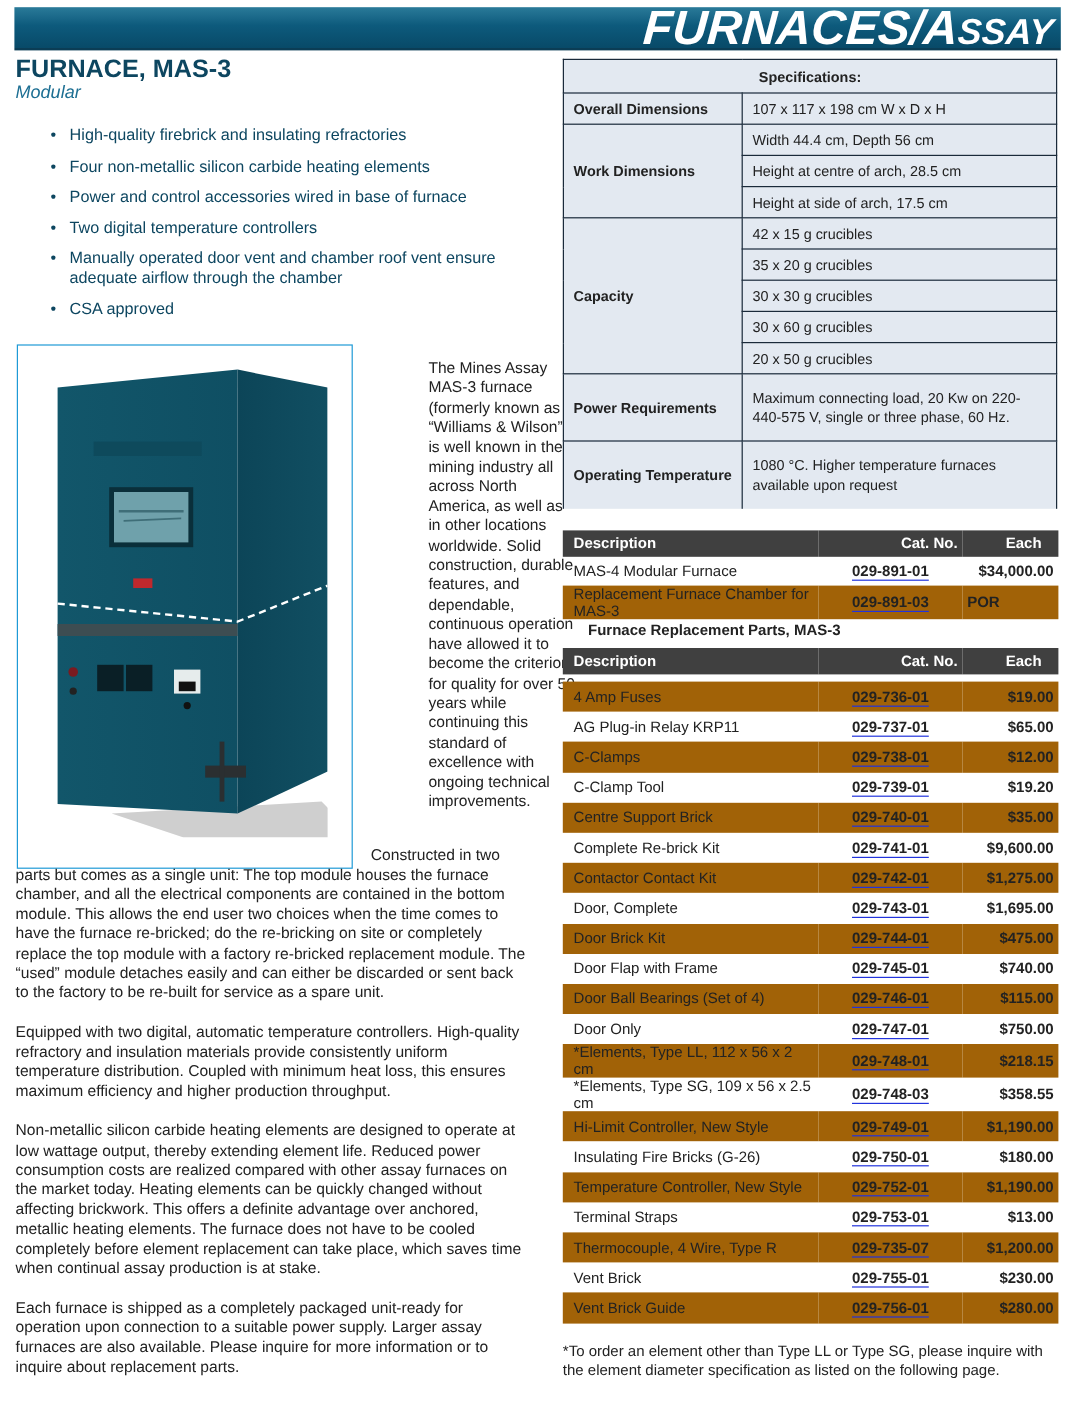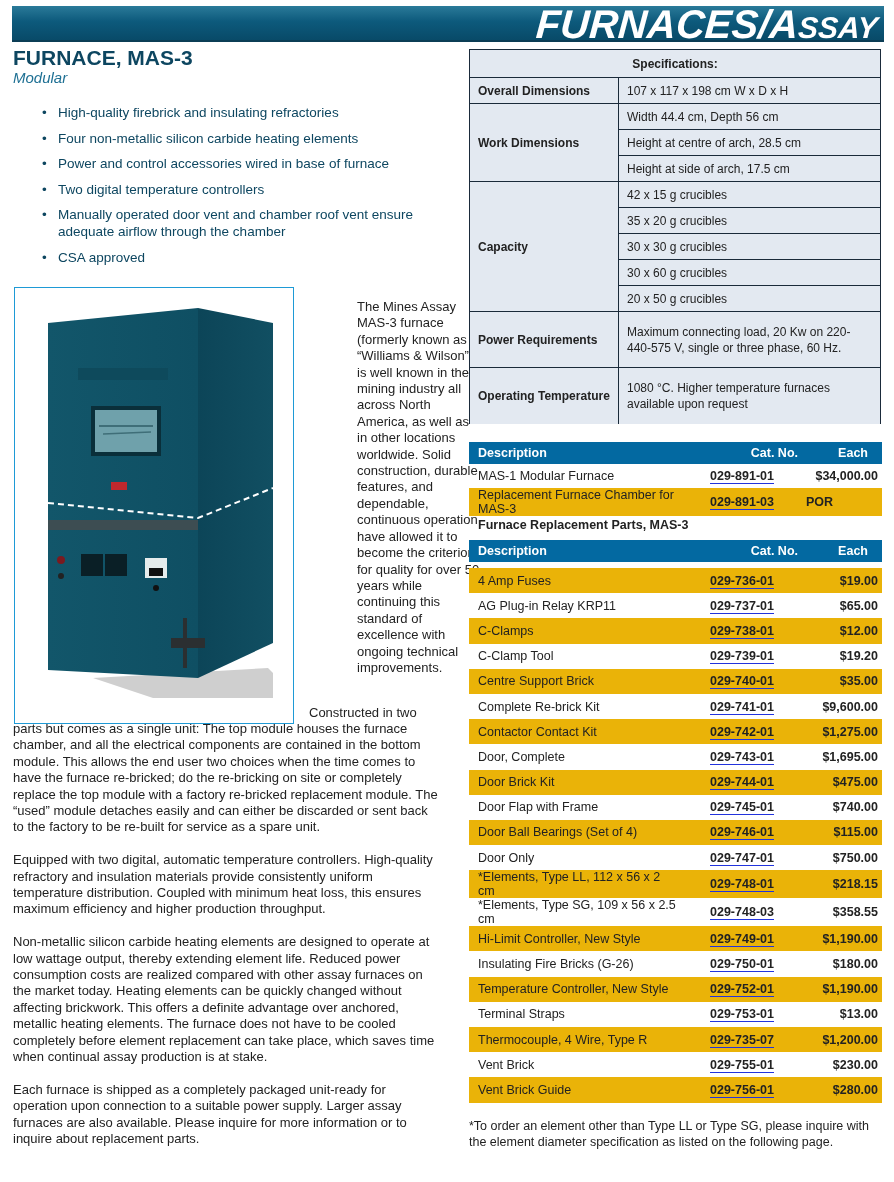--- a/index.html
+++ b/index.html
@@ -29,33 +29,33 @@
   
   .spec { position: absolute; left: 469px; top: 49px; width: 412px; border-collapse: collapse; background: #e3e9f1; font-size: 12px; }
   .spec td { border: 1.5px solid #1a2a3a; padding: 0 8px; color: #222; }
   .spec td.lab { font-weight: bold; width: 149px; font-size: 12px; }
   .spec td.head { font-weight: bold; height: 28px; text-align: center; }
   .spec tr.r26 td { height: 26px; margin-left: 40px; }
   .spec tr.tall td { height: 56px; line-height: 16px; }
 
   
   .ptable { position: absolute; left: 469px; width: 413px; border-collapse: collapse; font-size: 12.5px; }
-  .ptable th { background: #0369a1; color: #fff; font-weight: bold; height: 22px; font-size: 12.5px; padding: 0 4px; }
+  .ptable th { background: #404040; color: #fff; font-weight: bold; height: 22px; font-size: 12.5px; padding: 0 4px; }
   .ptable th.desc { text-align: left; padding-left: 9px; }
   .ptable th.cat { text-align: right; width: 120px; }
   .ptable th.each { text-align: right; padding-right: 14px; width: 80px; }
   .ptable td { height: 24px; padding: 0 4px; color: #222; }
   .ptable td.desc { padding-left: 9px; }
   .ptable td.cat { text-align: center; font-weight: bold; color: #222; }
   .ptable td.cat a { color: #222; text-decoration: none; border-bottom: 1.5px solid #2233dd; }
   .ptable td.each { text-align: right; font-weight: bold; padding-right: 4px; }
-  .ptable tr.alt td { background: #eab308; }
+  .ptable tr.alt td { background: #a16207; }
   .t1 { top: 442px; }
   .t1 td.each.center { text-align: left; padding-right: 4px; }
-  .subhead { position: absolute; left: 478px; top: 518px; font-size: 12.5px; font-weight: bold; color: #222; }
+  .subhead { position: absolute; left: 490px; top: 518px; font-size: 12.5px; font-weight: bold; color: #222; }
   .t2 { top: 540px; }
   .t2 tr.spacer td { height: 6px; padding: 0; }
   .t2 td { height: 25.2px; }
 
   .footnote { position: absolute; left: 469px; top: 1118px; width: 415px; font-size: 12.5px; line-height: 16px; color: #222; }
 </style>
 </head>
 <body>
 
 <div class="banner">
@@ -165,21 +165,21 @@
   </table>
 
 <table class="ptable t1">
   <tbody>
       <tr>
     <th class="desc">Description</th>
     <th class="cat">Cat. No.</th>
     <th class="each">Each</th>
   </tr>
   <tr>
-    <td class="desc">MAS-1 Modular Furnace</td>
+    <td class="desc">MAS-4 Modular Furnace</td>
     <td class="cat"><a>029-891-01</a></td>
     <td class="each">$34,000.00</td>
   </tr>
   <tr class="alt">
     <td class="desc">Replacement Furnace Chamber for MAS-3</td>
     <td class="cat"><a>029-891-03</a></td>
     <td class="each center">POR</td>
   </tr>
 </tbody>
   </table>

